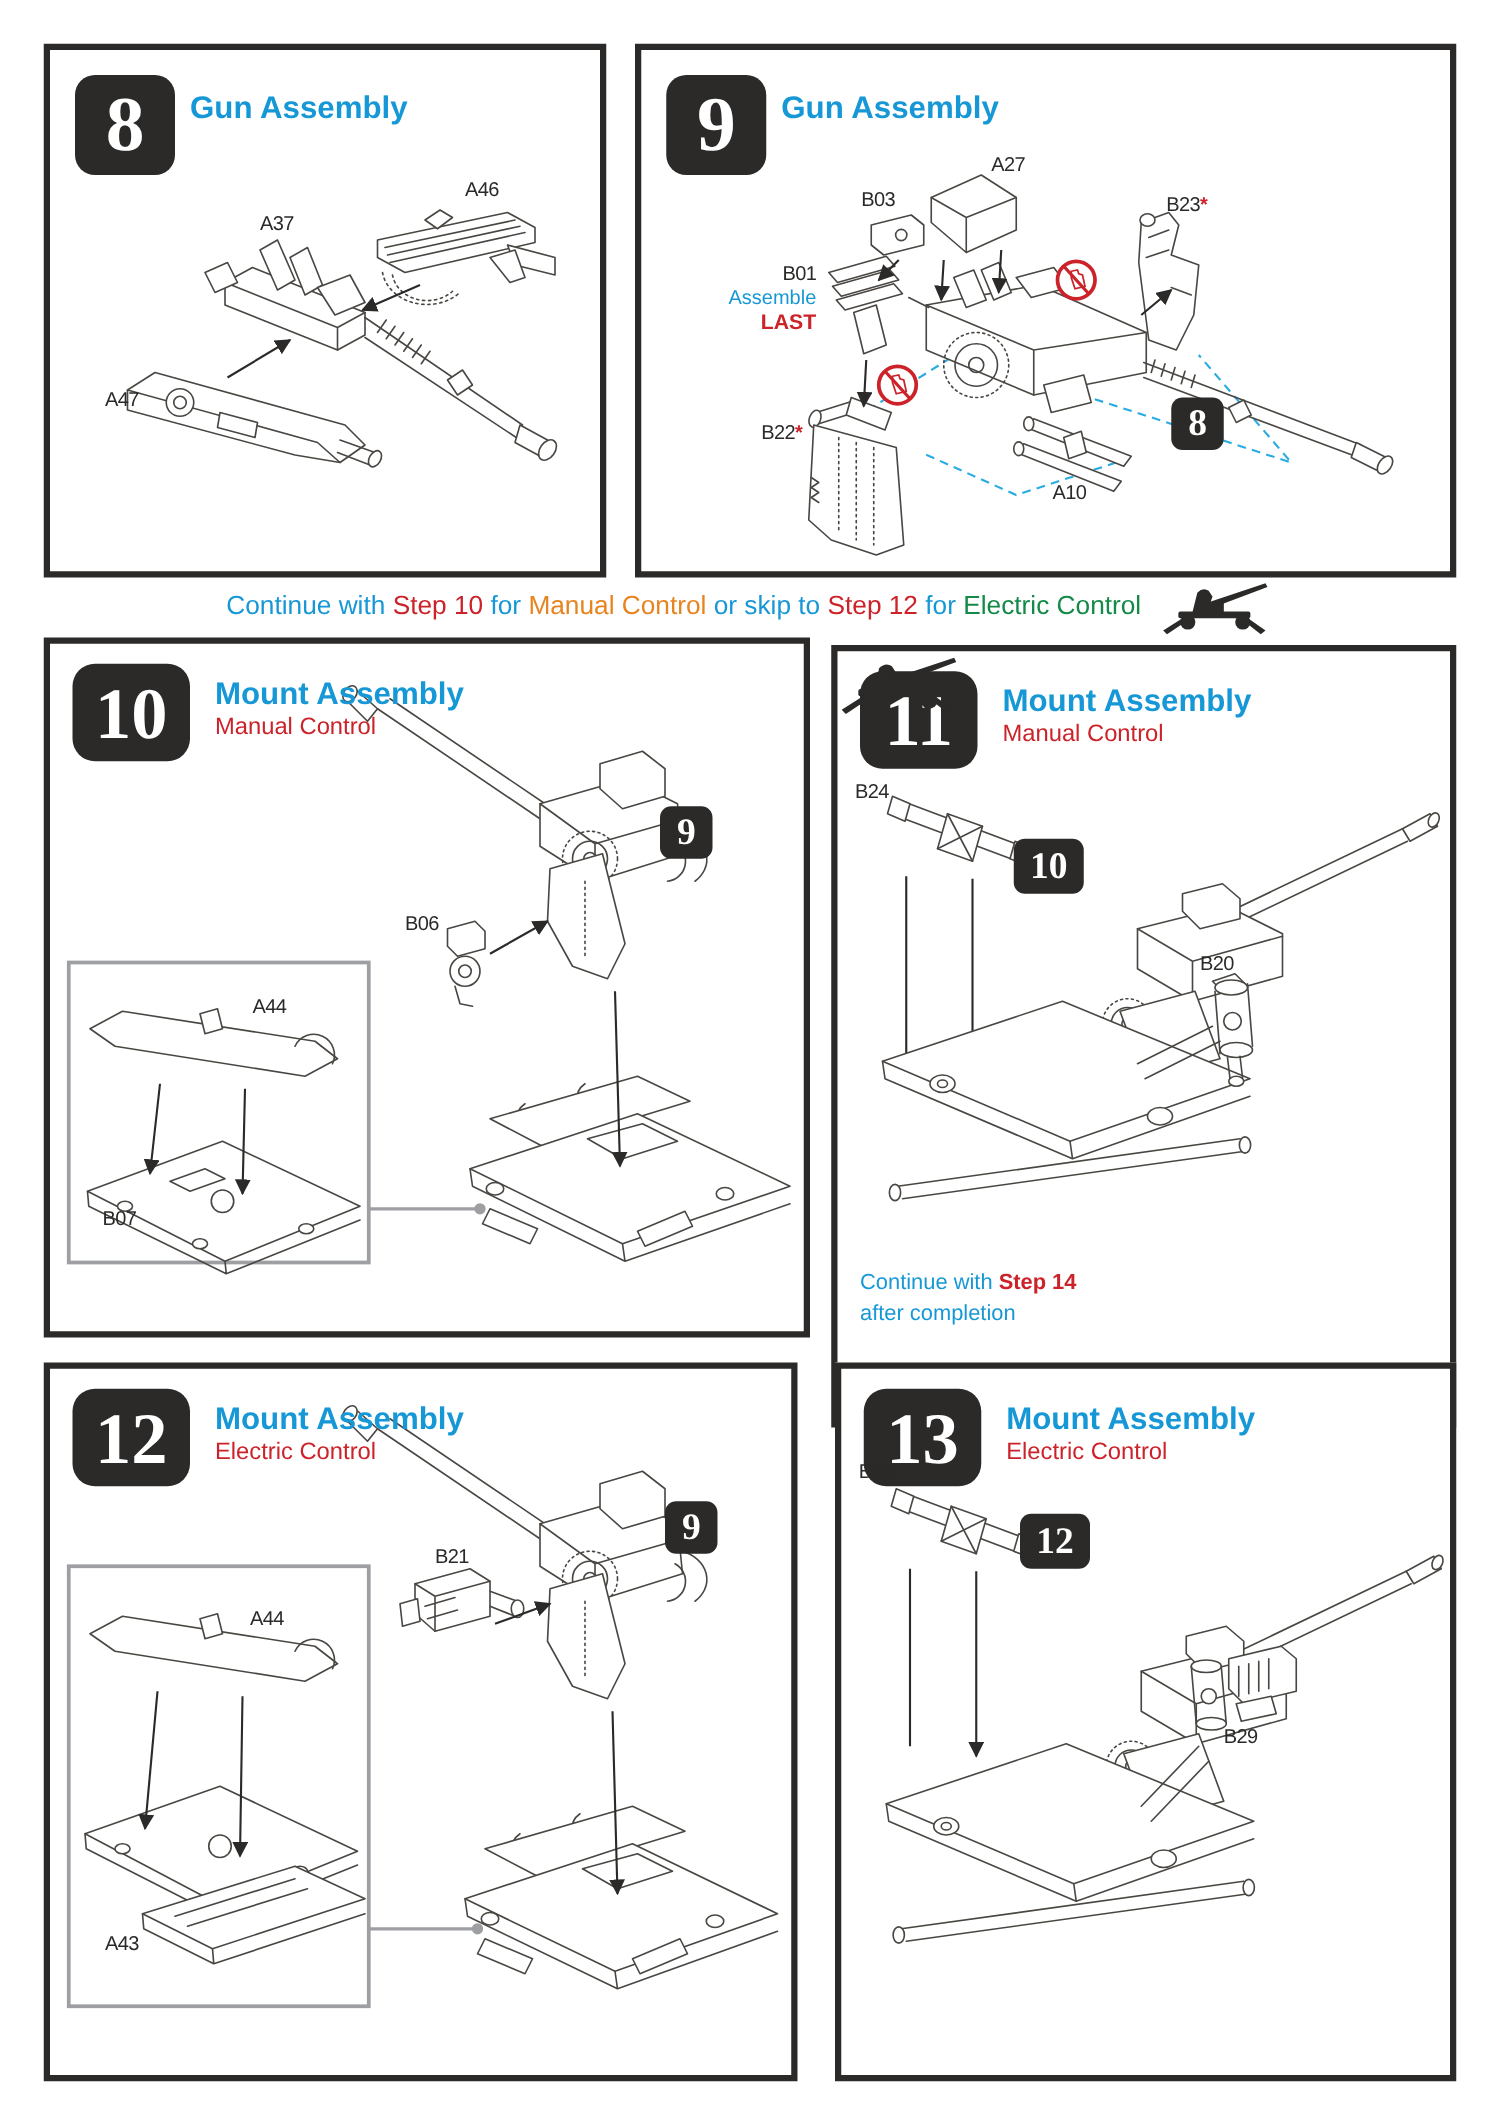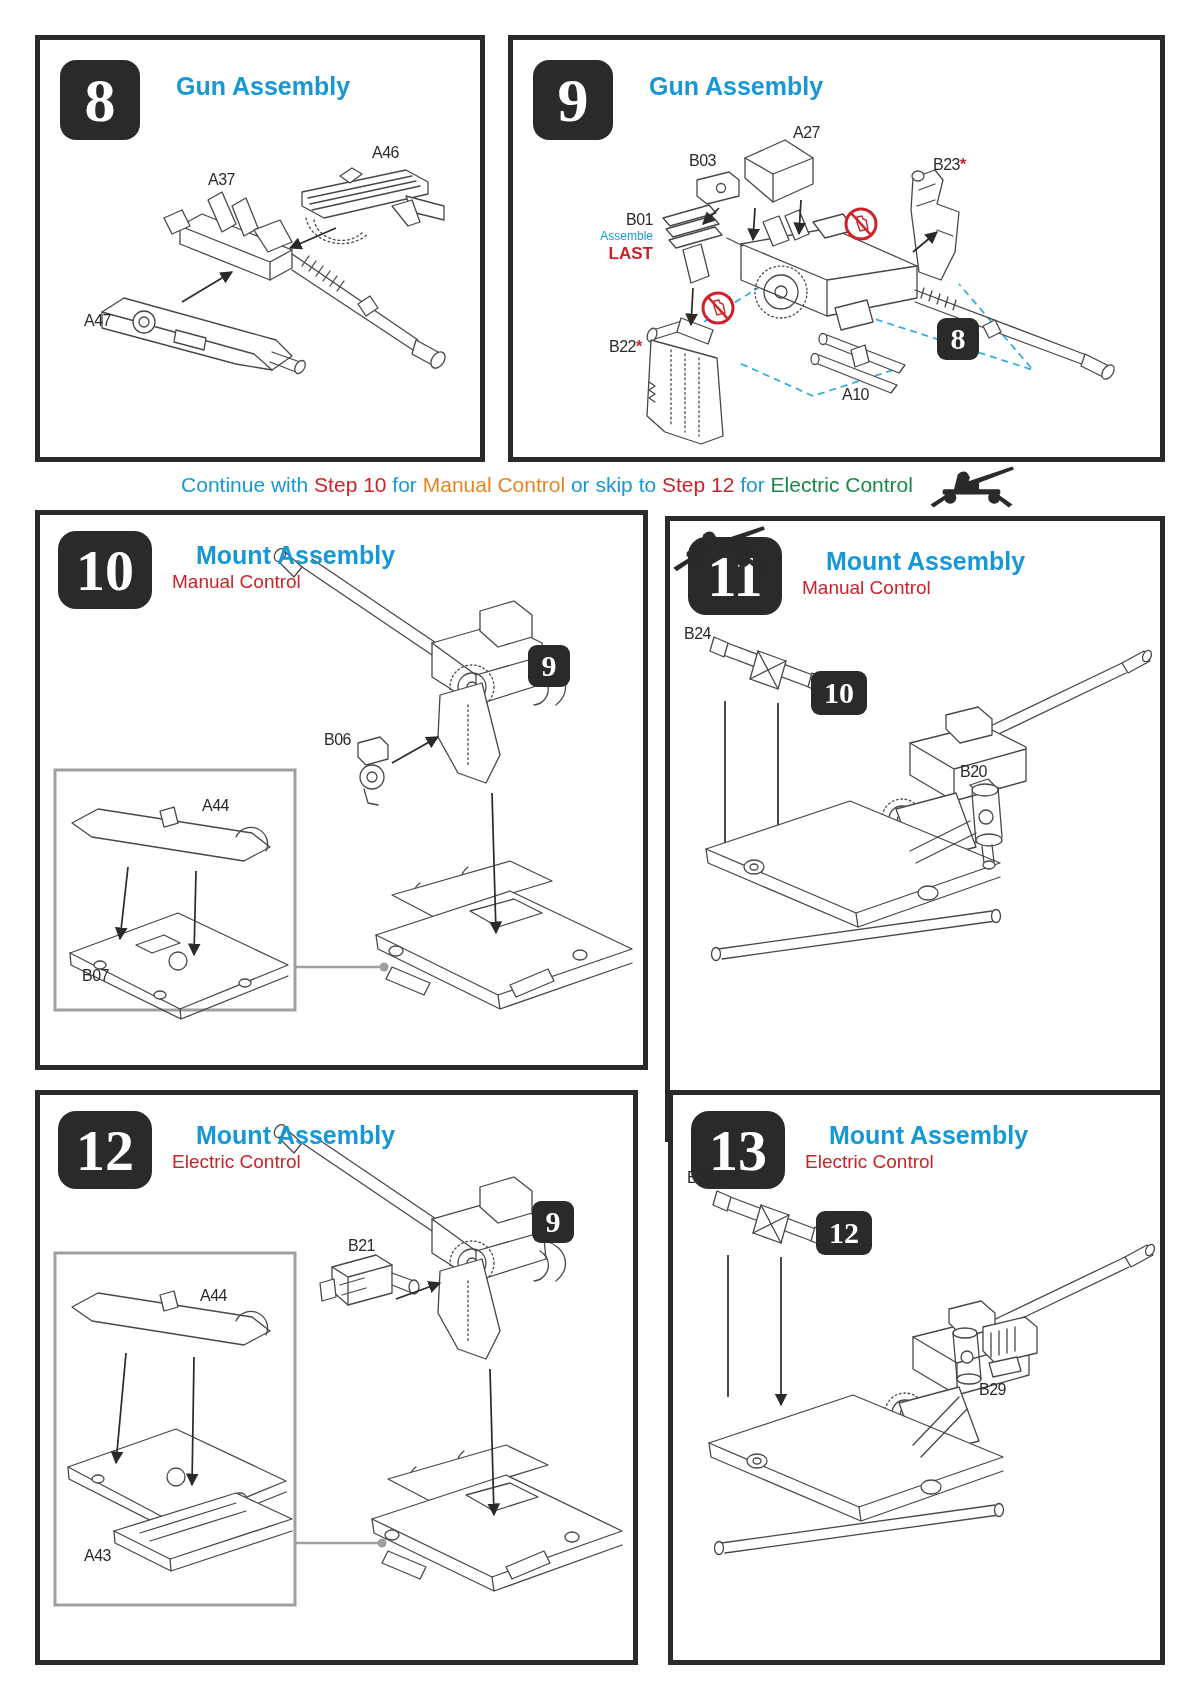--- a/index.html
+++ b/index.html
@@ -17,33 +17,33 @@
 
   .badge{position:absolute;background:#2b2a29;color:#fff;display:flex;align-items:center;
          justify-content:center;font-family:"Liberation Serif",serif;font-weight:bold;}
   .badge-step{left:20px;top:20px;width:80px;height:80px;border-radius:16px;font-size:62px;}
   .badge-step2{left:18px;top:16px;width:94px;height:78px;border-radius:18px;font-size:58px;}
   .refbadge{border-radius:9px;font-size:30px;}
 
   .hdr{position:absolute;line-height:1.15;}
   .hdr1{left:112px;top:32px;}
   .hdr2{left:132px;top:26px;}
-  .hdr .t{color:#1798d6;font-size:25px;font-weight:bold;margin-left:24px;}
+  .hdr .t{color:#1798d6;font-size:25px;font-weight:bold;}
   .hdr .s{color:#cc2229;font-size:19px;margin-top:1px;}
 
   .plb{position:absolute;font-size:16px;letter-spacing:-0.5px;color:#2b2a29;white-space:nowrap;}
   .star{color:#cc2229;font-weight:bold;}
 
   
   #panel8 .l-a37{left:168px;top:131px} #panel8 .l-a46{left:332px;top:104px} #panel8 .l-a47{left:44px;top:272px}
   
   #panel9 .l-a27{left:280px;top:84px} #panel9 .l-b03{left:176px;top:112px}
   #panel9 .l-b23{left:420px;top:116px} #panel9 .l-b22{left:96px;top:298px} #panel9 .l-a10{left:329px;top:346px}
   #panel9 .b01block{position:absolute;left:28px;top:170px;width:112px;text-align:right;line-height:1.2;}
-  .b01-note1{color:#1798d6;font-size:12px;} .b01-note2{color:#cc2229;font-size:17px;font-weight:bold;}
+  .b01-note1{color:#1798d6;font-size:16px;} .b01-note2{color:#cc2229;font-size:17px;font-weight:bold;}
   #panel9 .rb8{left:424px;top:278px;width:42px;height:42px;}
   
   #panel10 .l-a44{left:162px;top:282px} #panel10 .l-b06{left:284px;top:216px} #panel10 .l-b07{left:42px;top:452px}
   #panel10 .rb9{left:488px;top:130px;width:42px;height:42px;}
   
   #panel11 .l-b24{left:14px;top:104px} #panel11 .l-b20{left:290px;top:242px}
   #panel11 .rb10{left:141px;top:150px;width:56px;height:44px;}
   
   #panel12 .l-b21{left:308px;top:142px} #panel12 .l-a44{left:160px;top:192px} #panel12 .l-a43{left:44px;top:452px}
   #panel12 .rb9{left:492px;top:106px;width:42px;height:42px;}
@@ -380,20 +380,24 @@
         </g>
       </svg>
       <div class="badge badge-step2">11</div>
       <div class="hdr hdr2">
         <div class="t">Mount Assembly</div>
         <div class="s">Manual Control</div>
       </div>
       <div class="plb l-b24">B24</div>
       <div class="plb l-b20">B20</div>
       <div class="badge refbadge rb10">10</div>
+      <div class="note14">
+        <span>Continue with </span><span class="stp">Step 14</span><br>
+        <span>after completion</span>
+      </div>
       <svg class="sil14" width="100" height="52" viewBox="0 0 120 62">
           <g class="sil">
             <path d="M52,26 L112,6 l2,4 L56,32 z"></path>
             <path d="M40,16 q6,-6 12,-2 l4,6 -6,18 -16,2 z"></path>
             <rect x="20" y="36" width="76" height="7" rx="2"></rect>
             <rect x="50" y="26" width="18" height="14"></rect>
             <circle cx="30" cy="47" r="8"></circle>
             <circle cx="88" cy="47" r="8"></circle>
             <path d="M4,56 L26,42 l3,4 L8,60 z"></path>
             <path d="M112,56 L92,42 l-3,4 18,14 z"></path>

